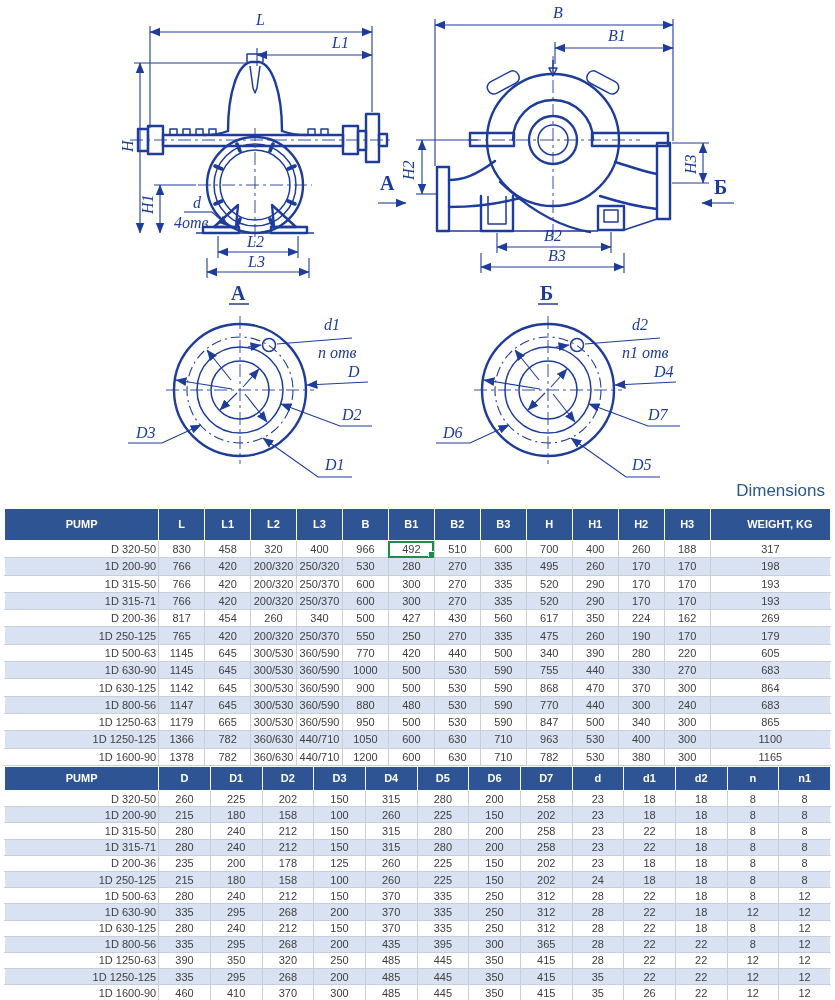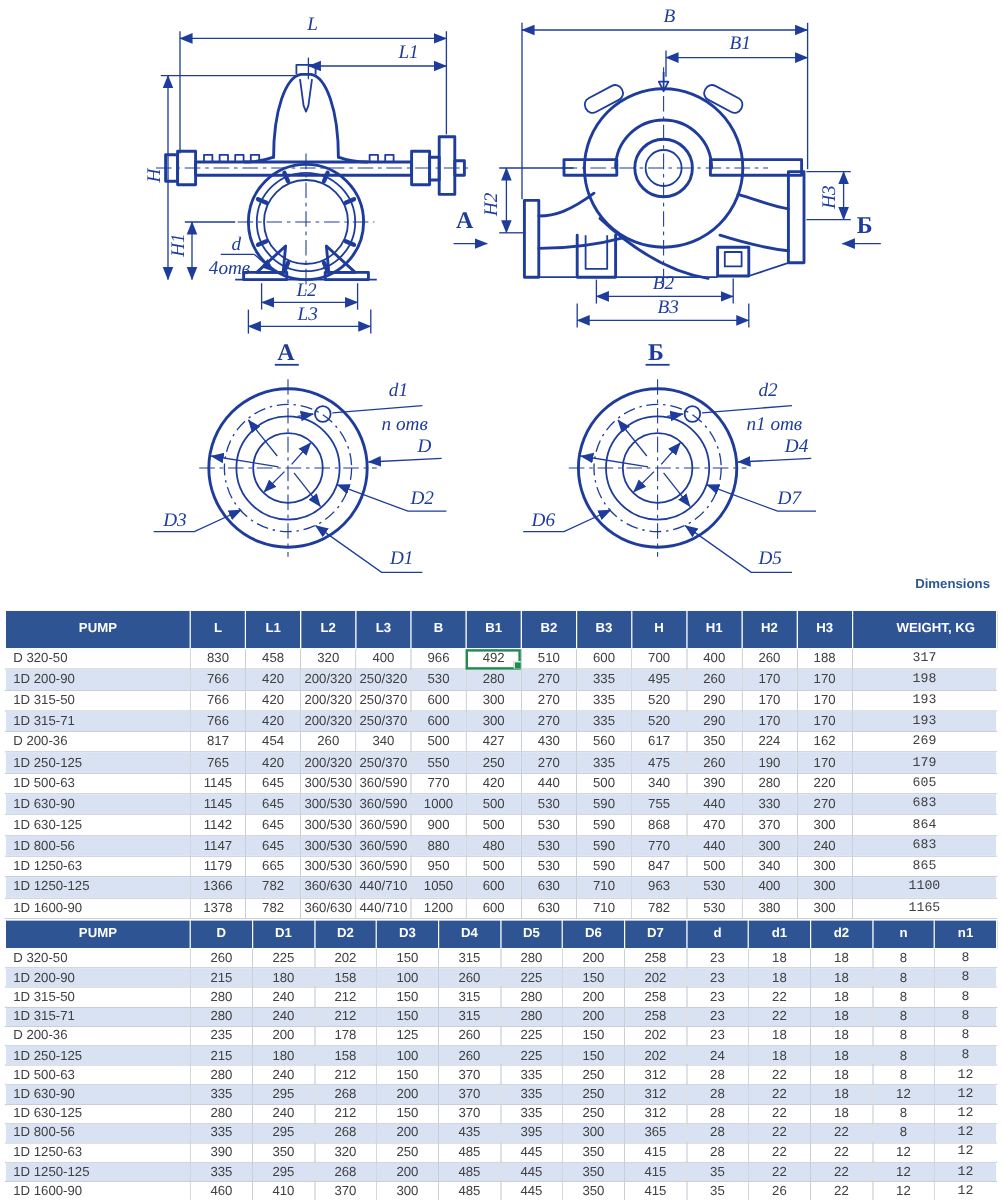--- a/index.html
+++ b/index.html
@@ -13,34 +13,34 @@
   .dim{fill:none;stroke:var(--drawing);stroke-width:1.1;}
   .cl{fill:none;stroke:var(--drawing);stroke-width:0.9;stroke-dasharray:13 4 3 4;}
   .dc{fill:none;stroke:var(--drawing);stroke-width:1.1;stroke-dasharray:10 4 2 4;}
   .thk{stroke:var(--drawing);stroke-width:3.6;stroke-linecap:round;}
   .ldr{fill:none;stroke:var(--drawing);stroke-width:1.1;}
   text.lbl{fill:var(--drawing);font-family:"Liberation Serif",serif;font-style:italic;font-size:16px;}
   text.sec{fill:var(--drawing);font-family:"Liberation Serif",serif;font-size:20px;font-weight:bold;}
   #drawing-svg marker path{fill:var(--drawing);}
 
   
-  #dimensions-title{position:absolute;top:481px;right:10px;font-size:11px;font-weight:bold;
+  #dimensions-title{position:absolute;top:481px;right:10px;font-size:17px;font-weight:normal;
                     color:var(--title-blue);}
 
   
   .dims-table{position:absolute;left:4px;width:827px;border-collapse:collapse;table-layout:fixed;
               font-size:11px;color:var(--table-text);}
   .dims-table th{background:var(--table-header-bg);color:var(--header-text);font-weight:bold;
                  border:1.5px solid #fff;padding:1px 1px;line-height:1.15;text-align:center;}
   .dims-table thead tr{border-top:1px solid var(--table-header-bg);}
   .dims-table td{position:relative;border-right:1px solid var(--grid-line);
                  border-bottom:1px solid var(--grid-line);text-align:center;
                  padding:1px 2px;background:#fff;white-space:nowrap;overflow:hidden;}
-  .dims-table td:first-child{text-align:left;padding-left:6px;border-left:1px solid #fff;}
-  .dims-table td:last-child{border-right:1px solid #fff;font-family:Liberation Mono, monospace;}
+  .dims-table td:first-child{text-align:right;padding-left:6px;border-left:1px solid #fff;}
+  .dims-table td:last-child{border-right:1px solid #fff;}
   .dims-table tr.alt td{background:var(--table-alt-row);}
   #table1{top:508px;}
   #table1 th{height:29px;}
   #table1 td{height:14.3px;}
   #table1 th:first-child{width:18.3%;}
   #table1 th:last-child{width:11.9%;padding-left:20px;}
   #table2{top:766px;}
   #table2 th{height:21px;}
   #table2 td{height:13.2px;}
   #table2 th:first-child{width:18.3%;}

